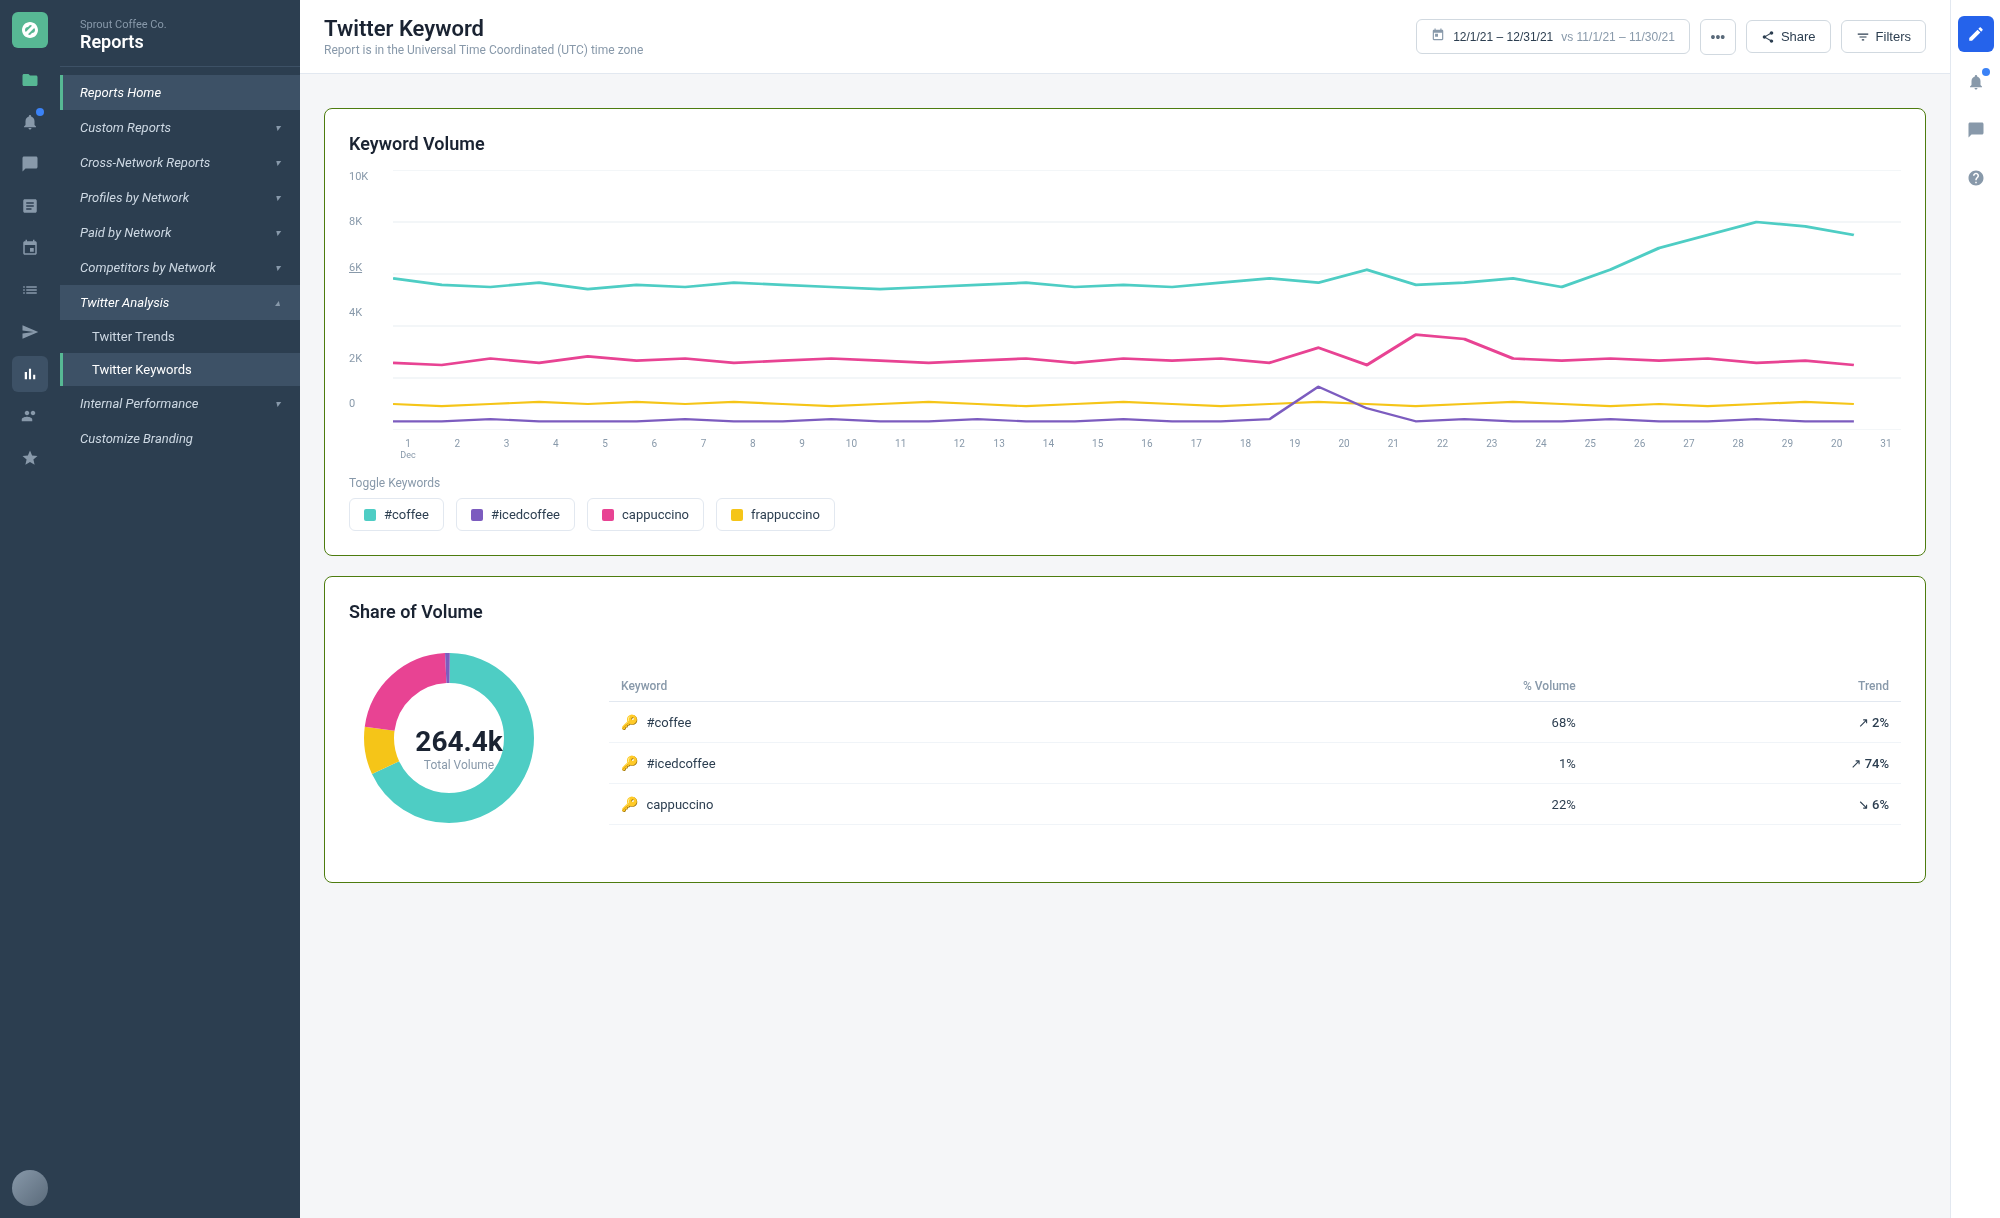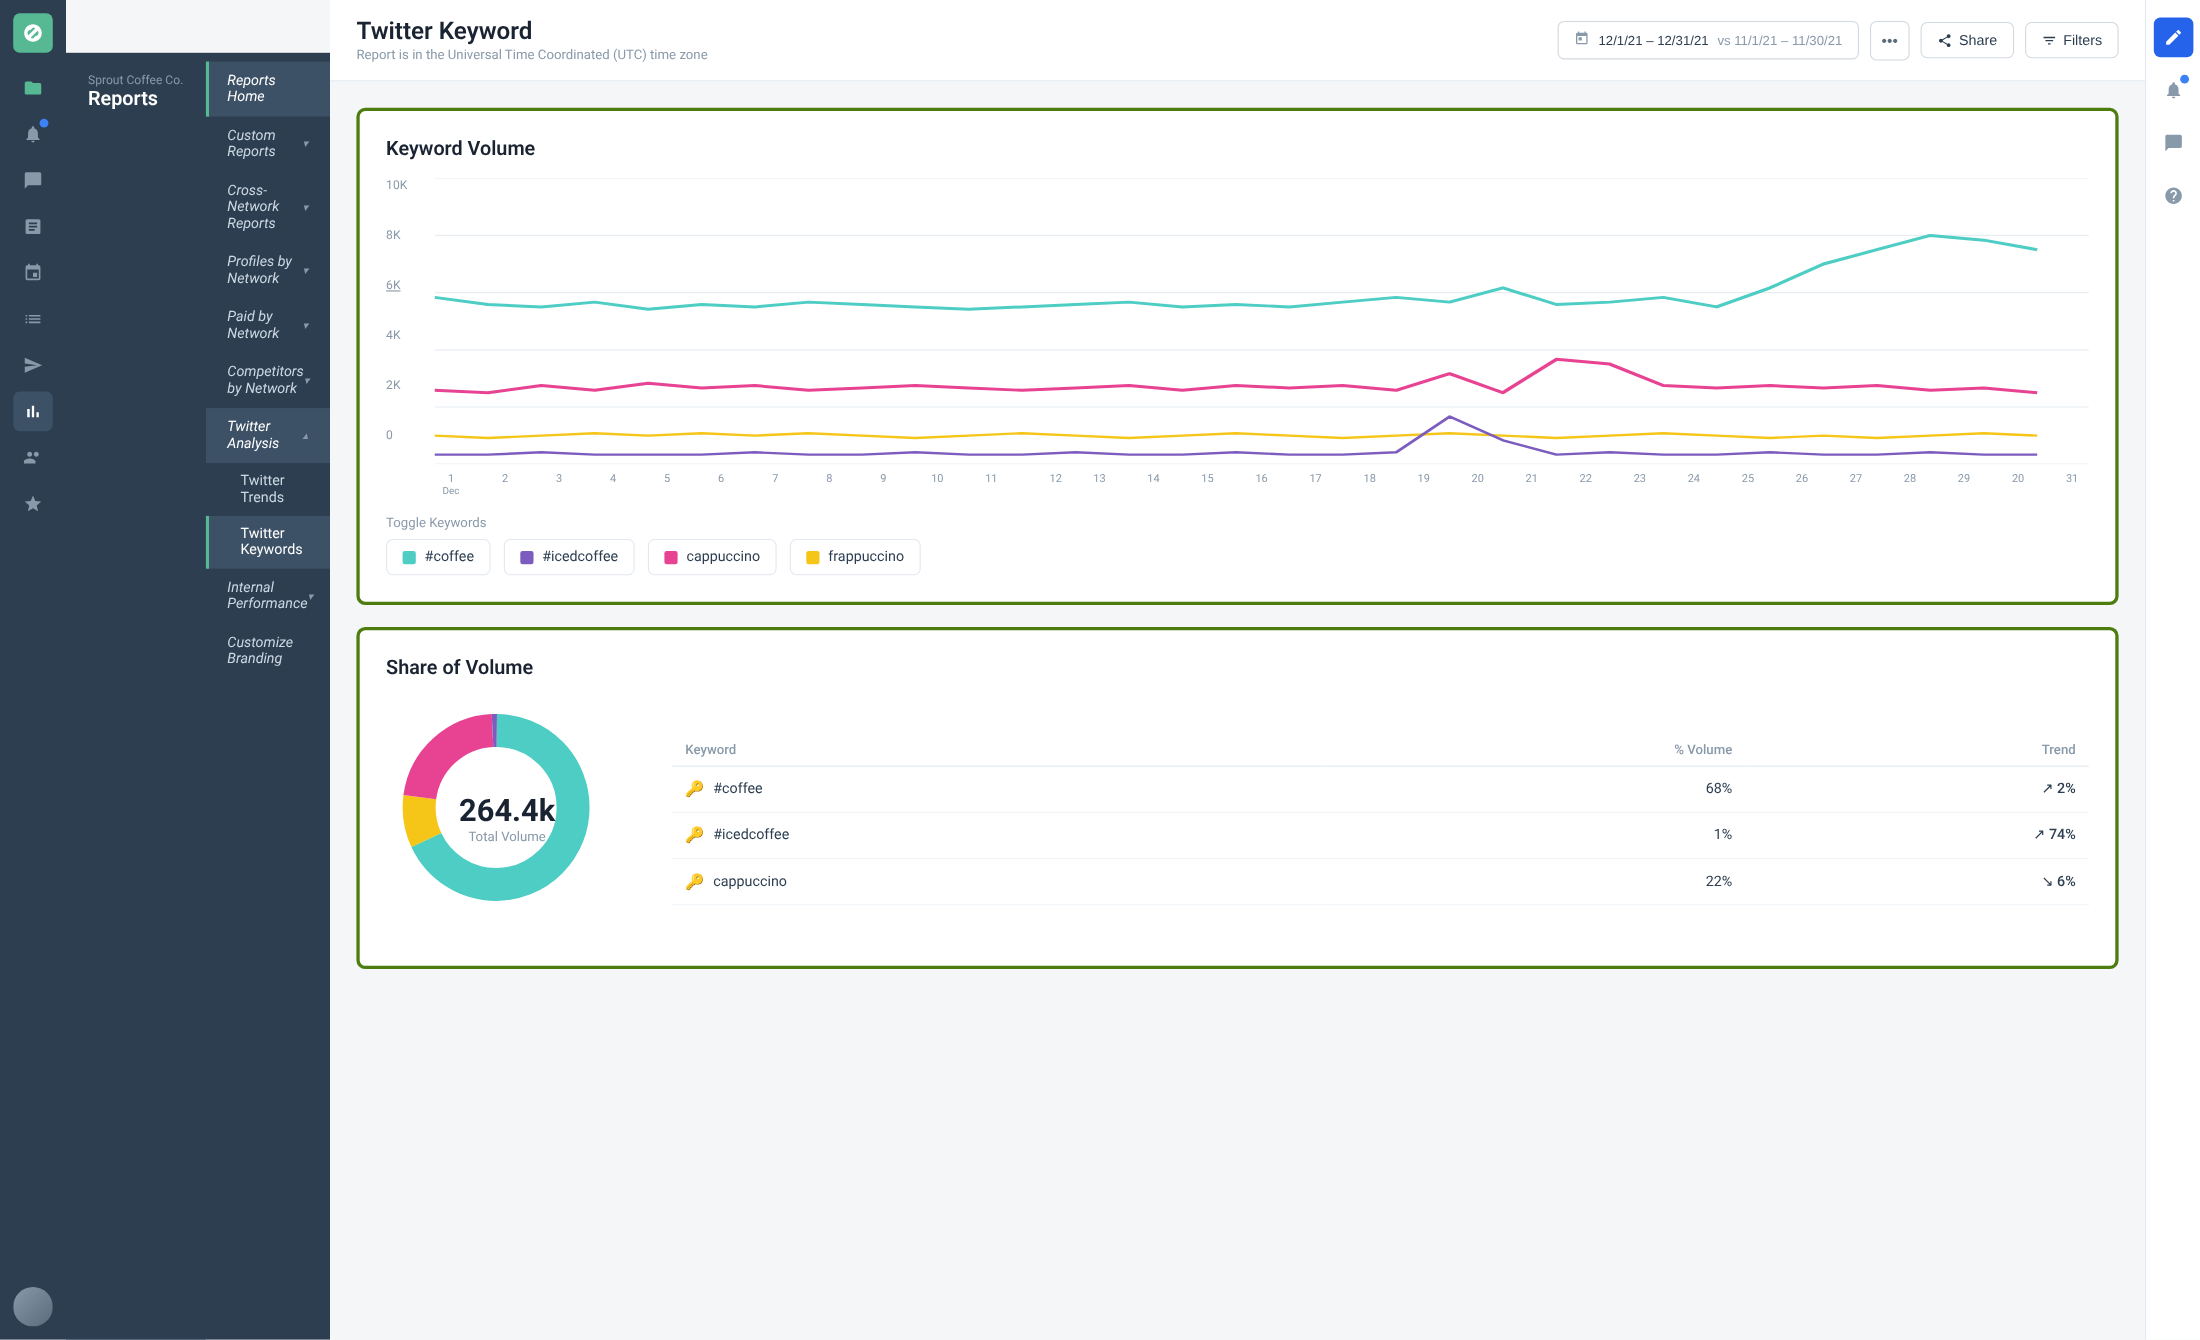--- a/index.html
+++ b/index.html
@@ -10,21 +10,21 @@
       width: 60px; background: #2c3e50; display: flex; flex-direction: column; align-items: center; padding: 12px 0; gap: 6px; flex-shrink: 0;
     }
     .icon-bar .logo-icon { width: 36px; height: 36px; background: #57b894; border-radius: 6px; display: flex; align-items: center; justify-content: center; margin-bottom: 8px; }
     .icon-bar .nav-icon { width: 36px; height: 36px; display: flex; align-items: center; justify-content: center; border-radius: 6px; color: #8899aa; font-size: 16px; cursor: pointer; position: relative; }
     .icon-bar .nav-icon .badge { position: absolute; top: 4px; right: 4px; width: 8px; height: 8px; background: #3b82f6; border-radius: 50%; }
     .icon-bar .spacer { flex: 1; }
     .icon-bar .avatar { width: 36px; height: 36px; border-radius: 50%; background: #7b8fa1; overflow: hidden; }
 
     
     .sidebar {
-      width: 240px; background: #2c3e50; color: #cdd8e3; display: flex; flex-direction: row; flex-shrink: 0; padding-top: 0; margin-top: 48px;
+      width: 240px; background: #2c3e50; color: #cdd8e3; display: flex; flex-direction: column; flex-shrink: 0; padding-top: 0;
     }
     .sidebar-header { padding: 18px 20px 14px; border-bottom: 1px solid #3d5166; }
     .sidebar-company { font-size: 11px; color: #8899aa; }
     .sidebar-title { font-size: 18px; font-weight: 600; color: #fff; }
     .sidebar-nav { flex: 1; overflow-y: auto; padding: 8px 0; }
     .nav-item {
       display: flex; align-items: center; justify-content: space-between; padding: 10px 20px; font-size: 13px; cursor: pointer; color: #cdd8e3; user-select: none; font-style: italic;
     }
     .nav-item.active { background: #3d5166; color: #fff; }
     .nav-item.active-page { background: #3d5166; color: #fff; border-left: 3px solid #57b894; padding-left: 17px; }
@@ -51,21 +51,21 @@
 
     
     .right-panel { width: 50px; background: #fff; border-left: 1px solid #e2e8f0; display: flex; flex-direction: column; align-items: center; padding: 16px 0; gap: 12px; flex-shrink: 0; }
     .right-panel .rp-icon { width: 36px; height: 36px; display: flex; align-items: center; justify-content: center; border-radius: 6px; color: #8899aa; font-size: 16px; cursor: pointer; position: relative; }
     .right-panel .rp-icon.active { background: #2563eb; color: #fff; }
 
     
     .content { flex: 1; overflow-y: auto; padding: 24px; }
 
     
-    .card { background: #fff; border-radius: 8px; border: 3px solid #4d7c0f; margin-bottom: 20px; padding: 24px; }
+    .card { background: #fff; border-radius: 8px; border: 1px solid #4d7c0f; margin-bottom: 20px; padding: 24px; margin-top: 10px; }
     .card-title { font-size: 18px; font-weight: 600; color: #1a2332; margin-bottom: 16px; }
 
     
     .chart-label { font-size: 11px; color: #8899aa; margin-bottom: 8px; }
 
     
     .toggle-section { margin-top: 16px; }
     .toggle-label { font-size: 12px; color: #8899aa; margin-bottom: 8px; }
     .toggle-keywords { display: flex; gap: 12px; flex-wrap: wrap; }
     .kw-tag { display: flex; align-items: center; gap: 8px; padding: 8px 14px; border: 1px solid #e2e8f0; border-radius: 6px; font-size: 13px; color: #2c3e50; background: #fff; cursor: pointer; }

